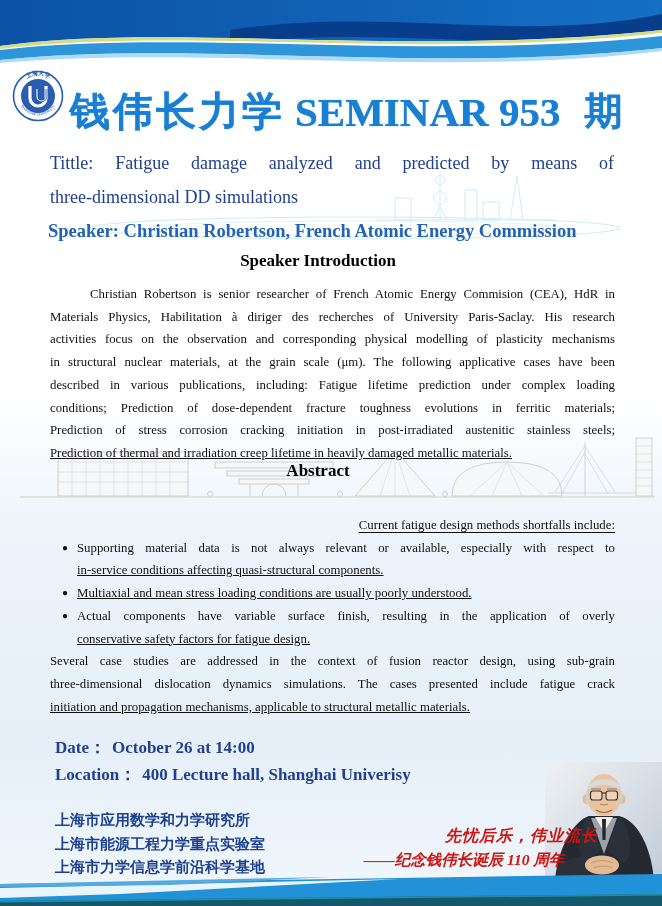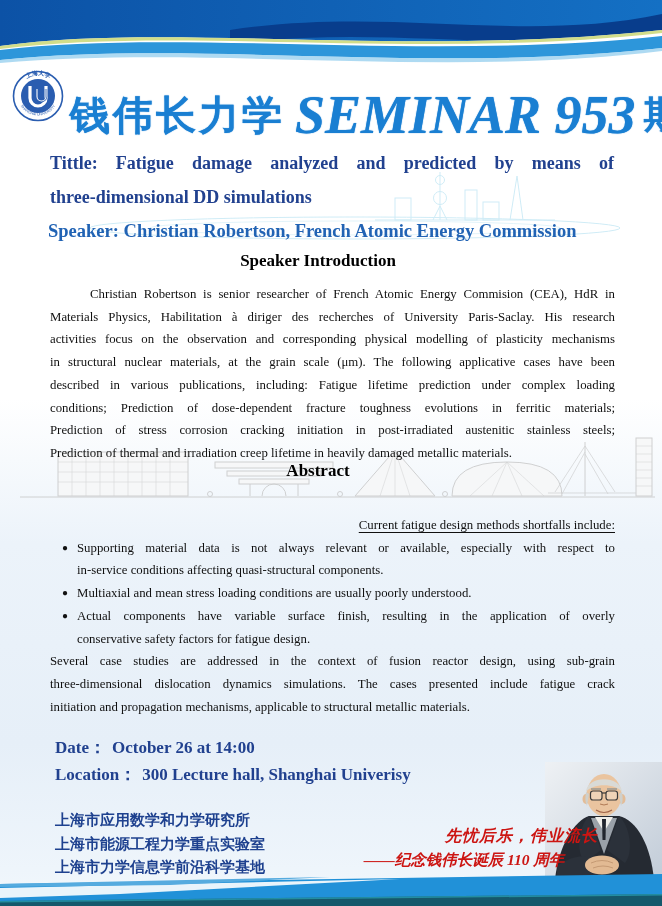--- a/index.html
+++ b/index.html
@@ -7,37 +7,37 @@
     position:relative;width:662px;height:906px;margin:0 auto;overflow:hidden;
     background:linear-gradient(180deg,#ffffff 0%,#ffffff 44%,#ecf3fa 60%,#e6eff8 82%,#eef5fb 96%,#f2f8fc 100%);
     font-family:"Liberation Serif", serif;color:#111;
   }
   .abs{position:absolute;}
   
   .hdr-wave{top:0;left:0;z-index:3;}
   .logo{left:12px;top:62px;width:52px;height:68px;z-index:4;}
   .series{left:70px;top:84px;z-index:4;display:flex;align-items:center;white-space:nowrap;}
   .series .cn{font-family:"Liberation Sans",sans-serif;font-weight:900;font-size:40px;letter-spacing:3px;color:var(--c-accent,#1a7fd2);text-shadow:0 0 1px var(--c-accent,#1a7fd2);}
-  .series .en{font-style:italic;font-weight:bold;font-size:54px;color:var(--c-accent,#1a7fd2);margin:0 8px 0 10px;text-shadow:0 0 1px var(--c-accent,#1a7fd2);}
+  .series .en{font-weight:bold;font-size:41px;color:var(--c-accent,#1a7fd2);margin:0 24px 0 10px;text-shadow:0 0 1px var(--c-accent,#1a7fd2);}
   .series .cn2{font-family:"Liberation Sans",sans-serif;font-weight:900;font-size:38px;color:var(--c-accent,#1a7fd2);text-shadow:0 0 1px var(--c-accent,#1a7fd2);}
   
   .city-wm{left:55px;top:168px;z-index:1;}
   .campus-wm{left:0;top:436px;z-index:1;}
   
-  .title-block{left:50px;top:146px;width:564px;z-index:2;font-weight:bold;font-size:18px;line-height:34px;color:var(--c-navy,#21418f);}
+  .title-block{left:50px;top:146px;width:564px;z-index:2;font-weight:normal;font-size:18px;line-height:34px;color:var(--c-navy,#21418f);}
   .jline{text-align:justify;text-align-last:justify;-moz-text-align-last:justify;}
   .title-block .line2{}
   .speaker{left:48px;top:221px;width:580px;z-index:2;font-weight:bold;font-size:18.5px;color:var(--c-speaker,#2163b4);white-space:nowrap;}
   .h-center{left:0;top:0;width:636px;text-align:center;font-weight:bold;font-size:17px;color:#000;z-index:2;}
   .h-intro{top:251px;}
   .h-abstract{top:461px;}
   .body-txt{font-size:12.8px;line-height:22.7px;color:#101010;}
   .intro{left:50px;top:283px;width:565px;z-index:2;}
   .indent{text-indent:40px;}
-  .jlast{text-align:justify;text-align-last:left;-moz-text-align-last:left;}
+  .jlast{text-align:justify;text-align-last:left;text-decoration:underline;-moz-text-align-last:left;}
   .abs-block{left:50px;top:514px;width:565px;z-index:2;}
   .lead{margin-left:27px;text-decoration:underline;text-underline-offset:3px;text-align:right;}
   .brow{display:flex;}
   .bdot{width:27px;padding-left:12px;box-sizing:border-box;font-size:10px;line-height:22.7px;color:#111;}
   .btext{flex:1;}
   .event{left:55px;top:735px;z-index:2;font-weight:bold;font-size:17px;line-height:26.5px;color:var(--c-navy,#21418f);white-space:nowrap;}
   .event .lbl{margin-right:6px;}
   .orgs{left:55px;top:808px;z-index:2;font-family:"Liberation Sans",sans-serif;font-weight:bold;font-size:15px;line-height:23.5px;color:var(--c-org,#1e418f);}
   .motto{left:330px;top:824px;width:268px;z-index:3;text-align:center;font-weight:bold;font-style:italic;color:var(--c-red,#cc1512);}
   .motto .m1{font-size:16px;line-height:24px;letter-spacing:1px;text-align:right;}
@@ -179,21 +179,21 @@
     <div class="jline">Several case studies are addressed in the context of fusion reactor design, using sub-grain</div>
     <div class="jline">three-dimensional dislocation dynamics simulations. The cases presented include fatigue crack</div>
     <div class="jlast">initiation and propagation mechanisms, applicable to structural metallic materials.</div>
   </div>
 
   <div class="abs event">
     <div>
       <span class="lbl">Date：</span><span>October 26 at 14:00</span>
     </div>
     <div>
-      <span class="lbl">Location：</span><span>300 Lecture hall, Shanghai Univerisy</span>
+      <span class="lbl">Location：</span><span>400 Lecture hall, Shanghai Univerisy</span>
     </div>
   </div>
 
   <div class="abs orgs">
     <div>上海市应用数学和力学研究所</div>
     <div>上海市能源工程力学重点实验室</div>
     <div>上海市力学信息学前沿科学基地</div>
   </div>
 
   <div class="abs motto">

